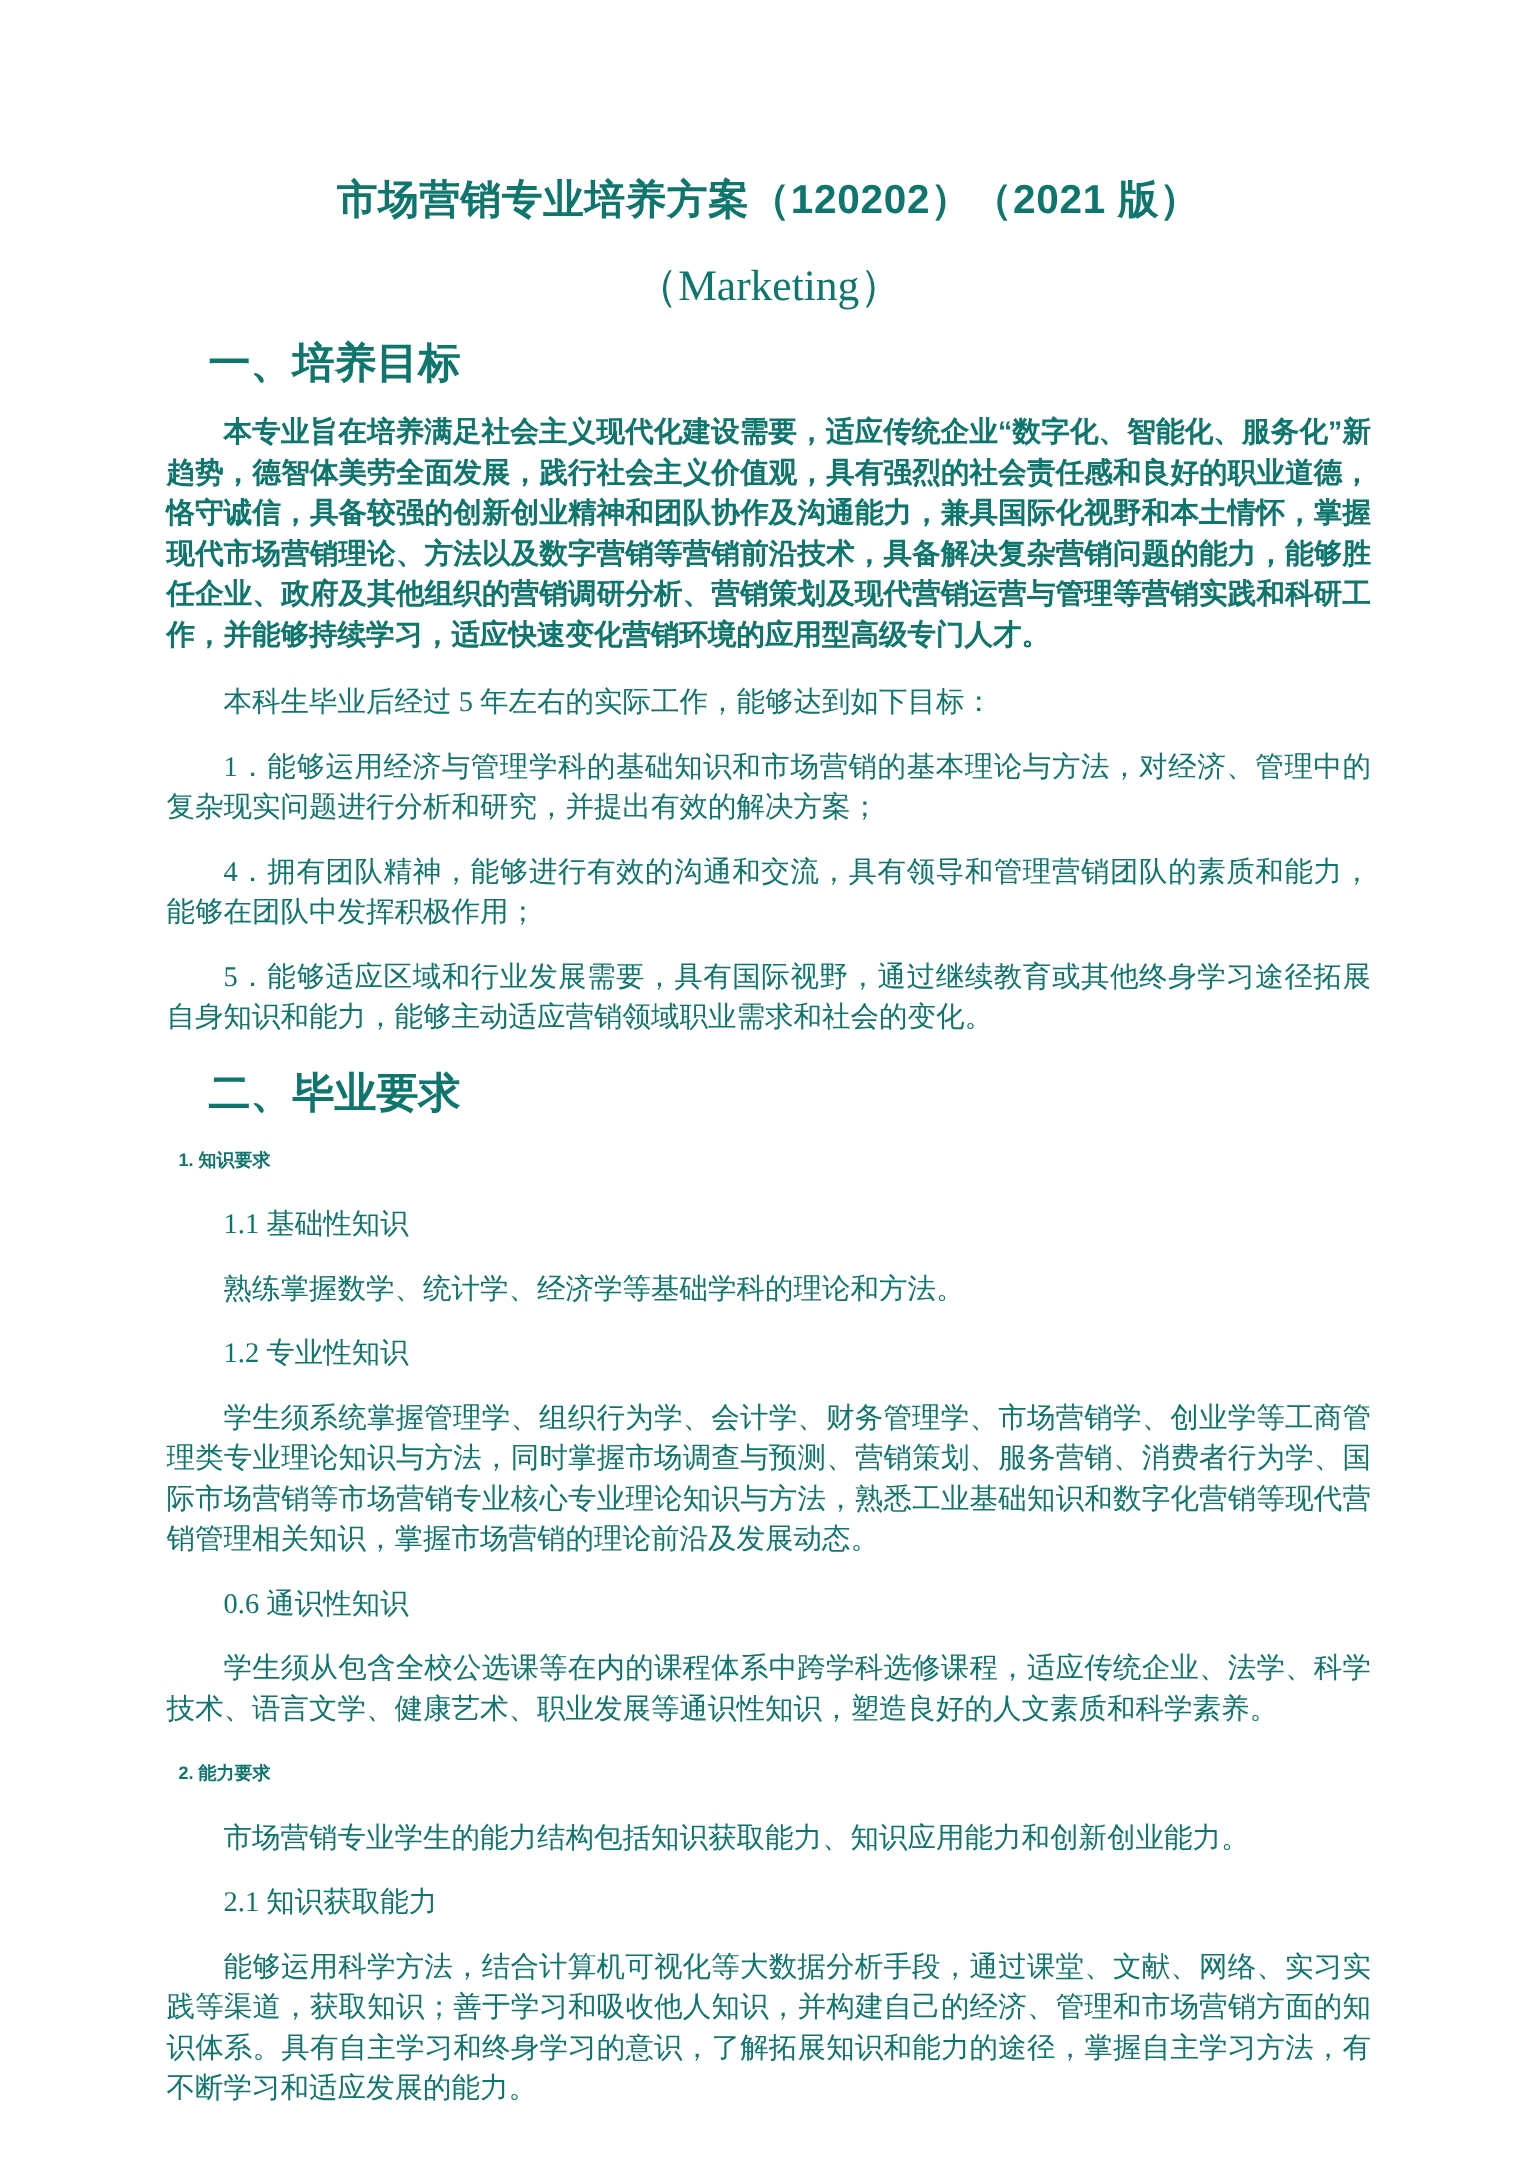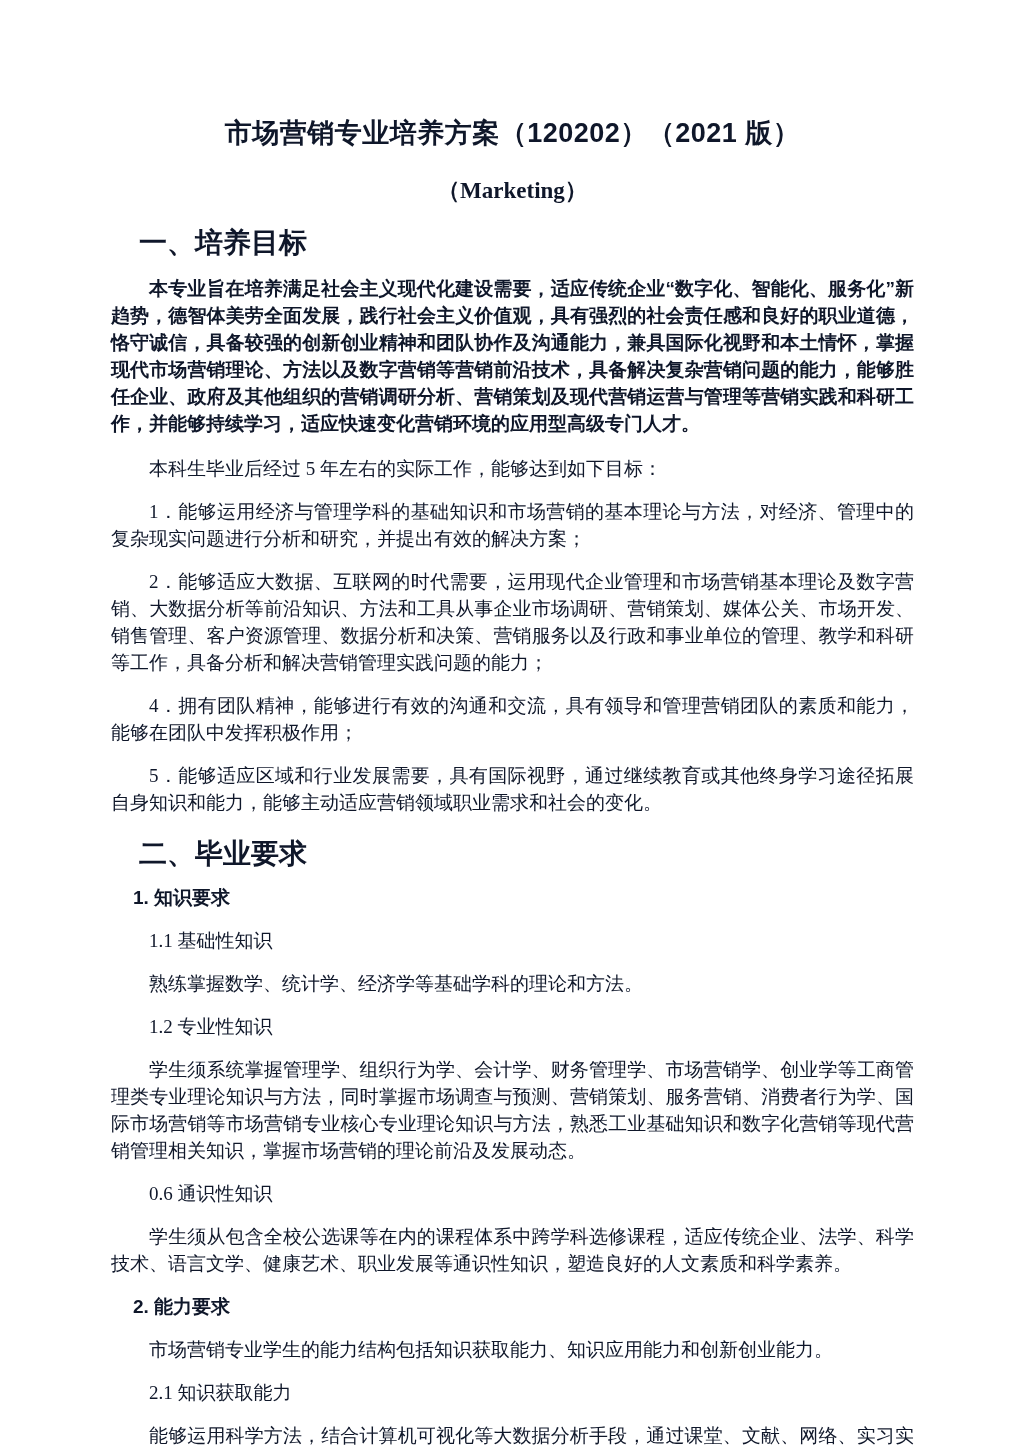--- a/index.html
+++ b/index.html
@@ -7,53 +7,53 @@
     padding: 0;
     background: #ffffff;
   }
   .page {
     position: relative;
     box-sizing: border-box;
     width: 1024px;
     height: 1448px;
     margin: 0 auto;
     background: #ffffff;
-    color: #0f172a;
+    color: #0f766e;
     padding: 116px 94px 64px 95px;
     font-family: "Liberation Serif", "DejaVu Serif", serif;
     overflow: hidden;
   }
   .doc-title {
     margin: 0;
     font-family: "Liberation Sans", "DejaVu Sans", sans-serif;
     font-weight: 700;
     font-size: 27px;
     line-height: 34px;
     text-align: center;
     letter-spacing: 0.5px;
   }
   .doc-subtitle {
     margin: 27px 0 0 0;
-    font-weight: 700;
-    font-size: 23px;
+    font-weight: 400;
+    font-size: 29px;
     line-height: 28px;
     text-align: center;
   }
   .h-section {
     font-family: Liberation Mono, monospace;
     font-weight: 700;
     font-size: 28px;
     line-height: 28px;
     margin: 26px 0 14px 0;
     text-indent: 44px;
   }
   .h-sub {
     font-family: "Liberation Sans", "DejaVu Sans", sans-serif;
     font-weight: 700;
-    font-size: 19px;
+    font-size: 12px;
     line-height: 27px;
     margin: 0;
     text-indent: 2em;
   }
   p.body {
     margin: 16px;
     font-size: 19px;
     line-height: 27px;
     text-indent: 2em;
     text-align: justify;
@@ -78,21 +78,20 @@
 
   <section>
     <h3 class="h-section">一、培养目标</h3>
 
     <p class="body intro">本专业旨在培养满足社会主义现代化建设需要，适应传统企业“数字化、智能化、服务化”新趋势，德智体美劳全面发展，践行社会主义价值观，具有强烈的社会责任感和良好的职业道德，恪守诚信，具备较强的创新创业精神和团队协作及沟通能力，兼具国际化视野和本土情怀，掌握现代市场营销理论、方法以及数字营销等营销前沿技术，具备解决复杂营销问题的能力，能够胜任企业、政府及其他组织的营销调研分析、营销策划及现代营销运营与管理等营销实践和科研工作，并能够持续学习，适应快速变化营销环境的应用型高级专门人才。</p>
 
     <p class="body lead">本科生毕业后经过 5 年左右的实际工作，能够达到如下目标：</p>
 
     <div>
       <p class="body">1．能够运用经济与管理学科的基础知识和市场营销的基本理论与方法，对经济、管理中的复杂现实问题进行分析和研究，并提出有效的解决方案；</p>
-      <p class="body">2．能够适应大数据、互联网的时代需要，运用现代企业管理和市场营销基本理论及数字营销、大数据分析等前沿知识、方法和工具从事企业市场调研、营销策划、媒体公关、市场开发、销售管理、客户资源管理、数据分析和决策、营销服务以及行政和事业单位的管理、教学和科研等工作，具备分析和解决营销管理实践问题的能力；</p>
       <p class="body">4．拥有团队精神，能够进行有效的沟通和交流，具有领导和管理营销团队的素质和能力，能够在团队中发挥积极作用；</p>
       <p class="body">5．能够适应区域和行业发展需要，具有国际视野，通过继续教育或其他终身学习途径拓展自身知识和能力，能够主动适应营销领域职业需求和社会的变化。</p>
     </div>
   </section>
 
   <section>
     <h3 class="h-section">二、毕业要求</h3>
 
     <h4 class="h-sub">1. 知识要求</h4>
 

